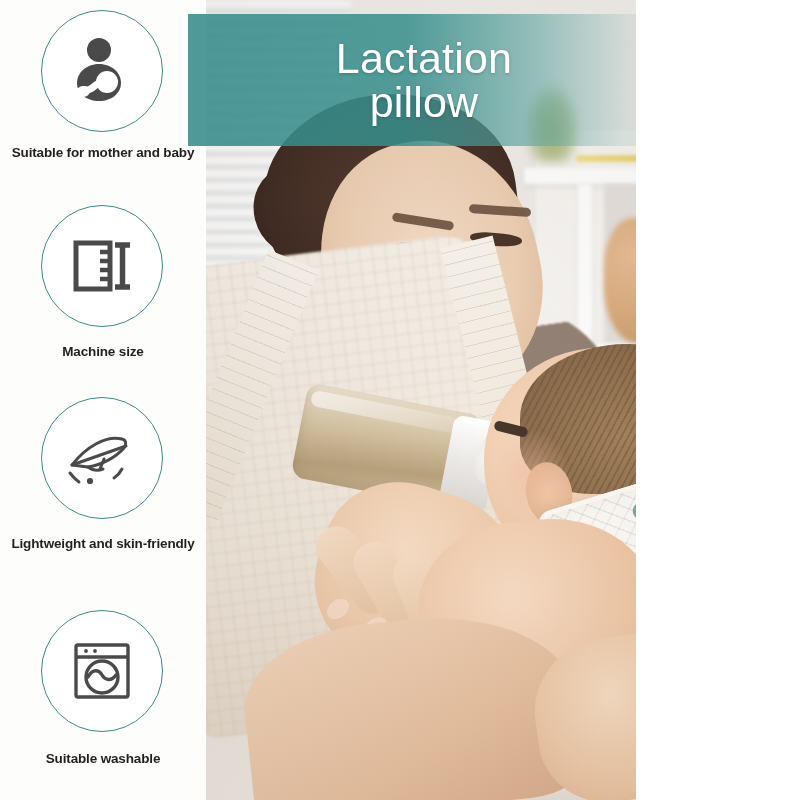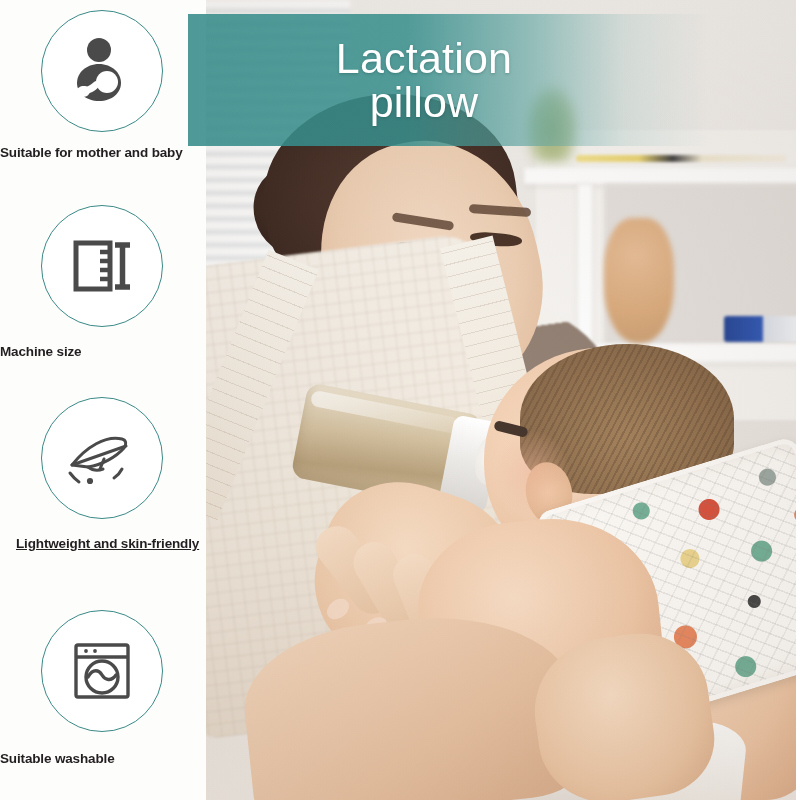--- a/index.html
+++ b/index.html
@@ -4,21 +4,21 @@
 <style>
   * { box-sizing: border-box; margin: 0; padding: 0; }
   html, body {
     width: 800px; height: 800px;
     overflow: hidden;
     background: #ffffff;
     font-family: "Liberation Sans", sans-serif;
   }
   #page {
     position: relative;
-    width: 796px; height: 800px;
+    width: 636px; height: 800px;
     background: #ffffff;
     overflow: hidden;
   }
 
   
   .rail {
     position: absolute;
     left: 0; top: 0;
     width: 206px; height: 800px;
     background: #fdfdfc;
@@ -29,36 +29,36 @@
     position: absolute;
     width: 122px; height: 122px;
     border-radius: 50%;
     border: 1.6px solid #3a8a87;
     background: #ffffff;
     display: flex; align-items: center; justify-content: center;
   }
   .feature-label {
     position: absolute;
     width: 206px;
-    text-align: left;
+    text-align: center;
     font-size: 13.5px;
     font-weight: 700;
     color: #231f20;
     letter-spacing: -0.15px;
     white-space: nowrap;
   }
   .icon-svg { display: block; }
 
   
   #f0 .feature-circle { left: 41px; top: 10px; }
   #f0 .feature-label  { left: 0; top: 145px; }
   #f1 .feature-circle { left: 41px; top: 205px; }
   #f1 .feature-label  { left: 0; top: 344px; }
   #f2 .feature-circle { left: 41px; top: 397px; }
-  #f2 .feature-label  { left: 16px; top: 536px; text-decoration: underline; }
+  #f2 .feature-label  { left: 0; top: 536px; }
   #f3 .feature-circle { left: 41px; top: 610px; }
   #f3 .feature-label  { left: 0; top: 751px; }
 
   
   .photo {
     position: absolute;
     left: 206px; top: 0;
     width: 594px; height: 800px;
     overflow: hidden;
     background: #efeae6;

